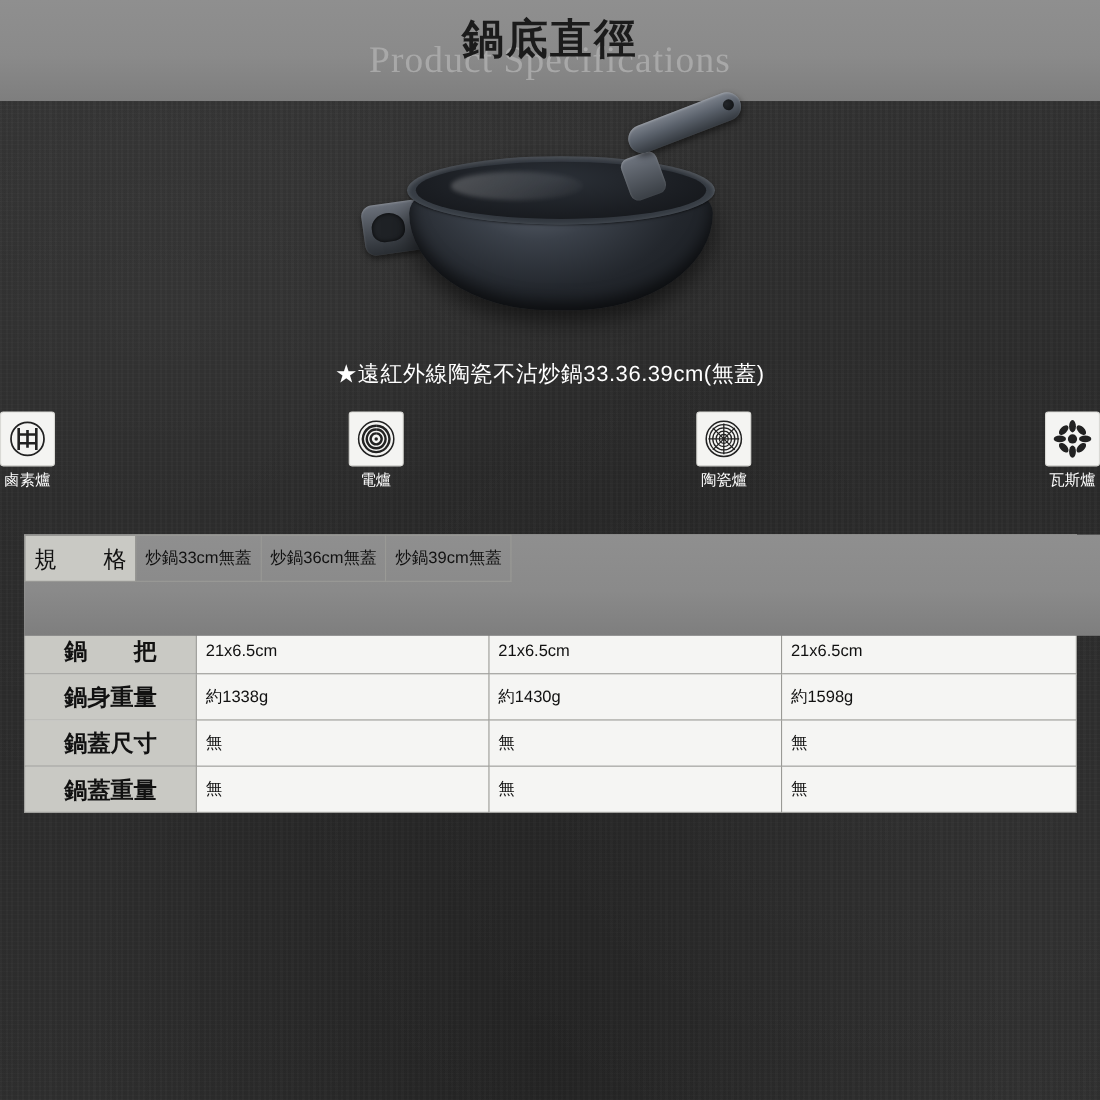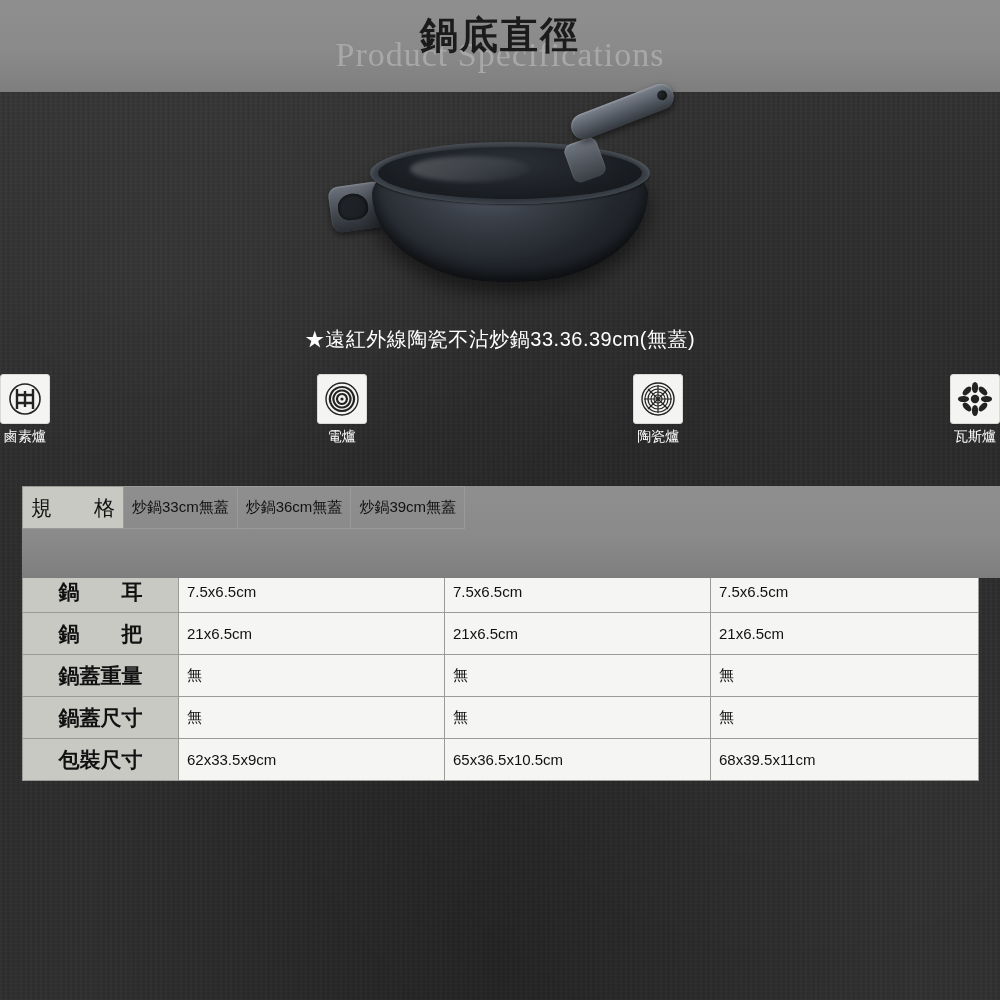--- a/index.html
+++ b/index.html
@@ -287,48 +287,42 @@
             <td>Ø14cm</td>
             <td>Ø14cm</td>
           </tr>
           <tr>
             <td class="rowhead">鍋　　深</td>
             <td>8.5cm</td>
             <td>10cm</td>
             <td>10.5cm</td>
           </tr>
           <tr>
-            <td class="rowhead">鍋　　耳</td>
-            <td>7.5x6.5cm</td>
-            <td>7.5x6.5cm</td>
-            <td>7.5x6.5cm</td>
-          </tr>
-          <tr>
             <td class="rowhead">鍋　　把</td>
             <td>21x6.5cm</td>
             <td>21x6.5cm</td>
             <td>21x6.5cm</td>
           </tr>
           <tr>
+            <td class="rowhead">鍋身重量</td>
+            <td>約1338g</td>
+            <td>約1430g</td>
+            <td>約1598g</td>
+          </tr>
+          <tr>
+            <td class="rowhead">鍋蓋尺寸</td>
+            <td>無</td>
+            <td>無</td>
+            <td>無</td>
+          </tr>
+          <tr>
             <td class="rowhead">鍋蓋重量</td>
             <td>無</td>
             <td>無</td>
             <td>無</td>
-          </tr>
-          <tr>
-            <td class="rowhead">鍋蓋尺寸</td>
-            <td>無</td>
-            <td>無</td>
-            <td>無</td>
-          </tr>
-          <tr>
-            <td class="rowhead">包裝尺寸</td>
-            <td>62x33.5x9cm</td>
-            <td>65x36.5x10.5cm</td>
-            <td>68x39.5x11cm</td>
           </tr>
         </tbody>
       </table>
     </div>
 
 
   </div>
 </div>
 
 </body></html>

